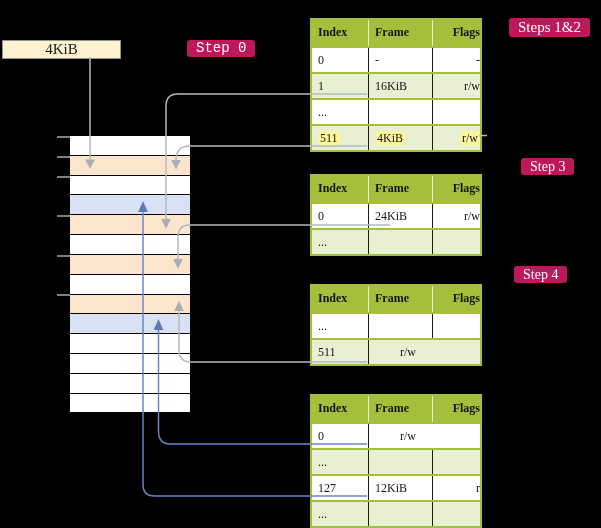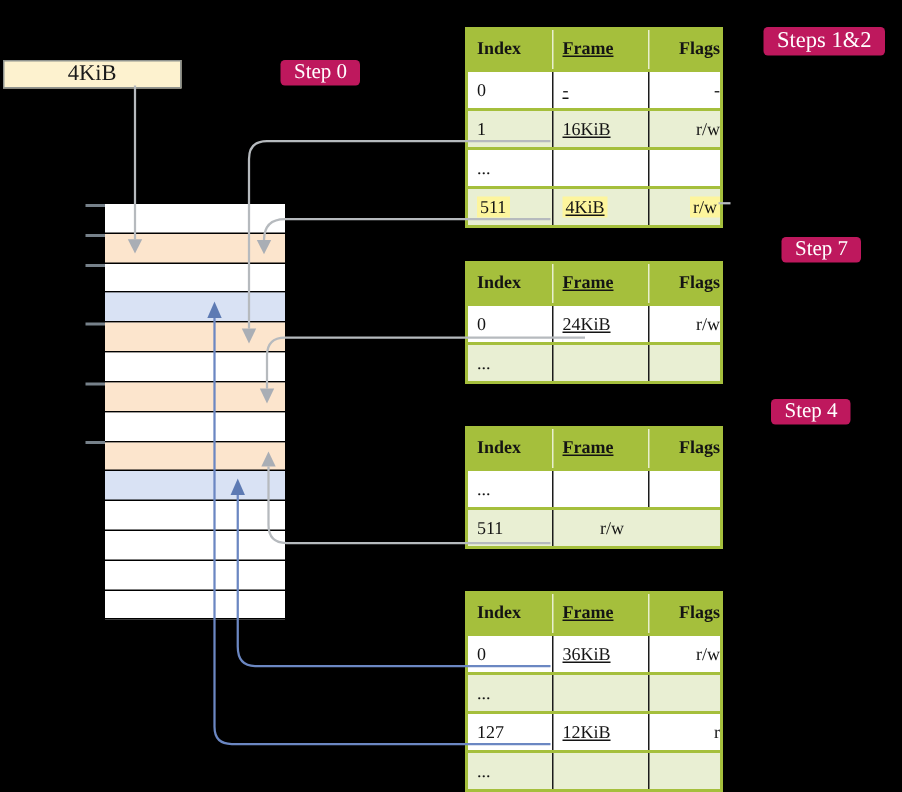--- a/index.html
+++ b/index.html
@@ -5,36 +5,36 @@
   html,body{margin:0;padding:0;background:#000;}
   #stage{position:relative;width:601px;height:528px;background:#000;overflow:hidden;
          font-family:"Liberation Serif","DejaVu Serif",serif;}
   
   .framebox{position:absolute;left:2px;top:40px;width:117px;height:17px;
             background:#fdf2cf;border:1px solid #90948f;color:#1a1a1a;
             font-size:15px;line-height:16px;text-align:center;}
   
   .badge{position:absolute;background:#be185d;color:#fff;border-radius:3px;
          font-size:14px;line-height:17px;padding:0 9px;white-space:nowrap;}
-  .badge.b0{left:187px;top:40px;}
+  .badge.b0{left:187px;top:40px;font-family:Liberation Mono, monospace;}
   .badge.b12{left:509px;top:18px;font-size:15px;line-height:19px;}
   .badge.b3{left:521px;top:158px;}
   .badge.b4{left:514px;top:266px;}
   
   .ptable{position:absolute;left:310px;width:172px;box-sizing:border-box;
           border:2px solid #a5bf3c;background:#fff;font-size:12px;}
   .ptable.t0{top:18px;} .ptable.t1{top:174px;} .ptable.t2{top:284px;} .ptable.t3{top:394px;}
   .trow{display:flex;height:26px;box-sizing:border-box;}
   .trow.head{background:#a5bf3c;color:#fff;font-weight:bold;height:26px;}
   .trow.body{border-top:2px solid #a5bf3c;}
   .trow.green{background:#e9efd3;}
   .trow.white{background:#fff;}
   .cell{flex:none;box-sizing:border-box;padding:2px 0 0 6px;overflow:hidden;
         line-height:20px;color:#141414;}
-  .c0{width:56px;} .c1{width:64px;text-decoration:underline;} .c2{width:48px;text-align:right;}
+  .c0{width:56px;} .c1{width:64px;} .c2{width:48px;text-align:right;}
   .trow.body .bl{border-left:1px solid #1b1b1b;}
   .trow.head .bl{border-left:1px solid rgba(255,255,255,.75);}
   .hl{background:#fdf59d;padding:0 2px;}
   
   .memcol{position:absolute;left:70px;top:136px;width:120px;background:#000;}
   .mrow{height:19.82px;box-sizing:border-box;border-bottom:1px solid #000;}
   .mrow.white{background:#ffffff;}
   .mrow.peach{background:#fce5cd;}
   .mrow.blue{background:#d9e2f4;}
   .tick{position:absolute;left:57px;width:13px;height:2px;background:#76818a;}
@@ -43,21 +43,21 @@
 </style>
 </head>
 <body>
 
 <div id="stage">
 
   <div class="framebox">4KiB</div>
 
   <div class="badge b0">Step 0</div>
   <div class="badge b12">Steps 1&amp;2</div>
-  <div class="badge b3">Step 7</div>
+  <div class="badge b3">Step 3</div>
   <div class="badge b4">Step 4</div>
 
   <div class="memcol">
       <div class="mrow white"></div>
       <div class="mrow peach"></div>
       <div class="mrow white"></div>
       <div class="mrow blue"></div>
       <div class="mrow peach"></div>
       <div class="mrow white"></div>
       <div class="mrow peach"></div>
@@ -131,21 +131,20 @@
       </div>
     </div>
   <div class="ptable t3">
     <div class="trow head">
         <div class="cell c0">Index</div>
         <div class="cell c1 bl">Frame</div>
         <div class="cell c2 bl">Flags</div>
       </div>
   <div class="trow body white">
         <div class="cell c0"><span>0</span></div>
-        <div class="cell c1 bl"><span>36KiB</span></div>
         <div class="cell c2 bl"><span>r/w</span></div>
       </div>
       <div class="trow body green">
         <div class="cell c0"><span>...</span></div>
         <div class="cell c1 bl"></div>
         <div class="cell c2 bl"></div>
       </div>
       <div class="trow body white">
         <div class="cell c0"><span>127</span></div>
         <div class="cell c1 bl"><span>12KiB</span></div>

